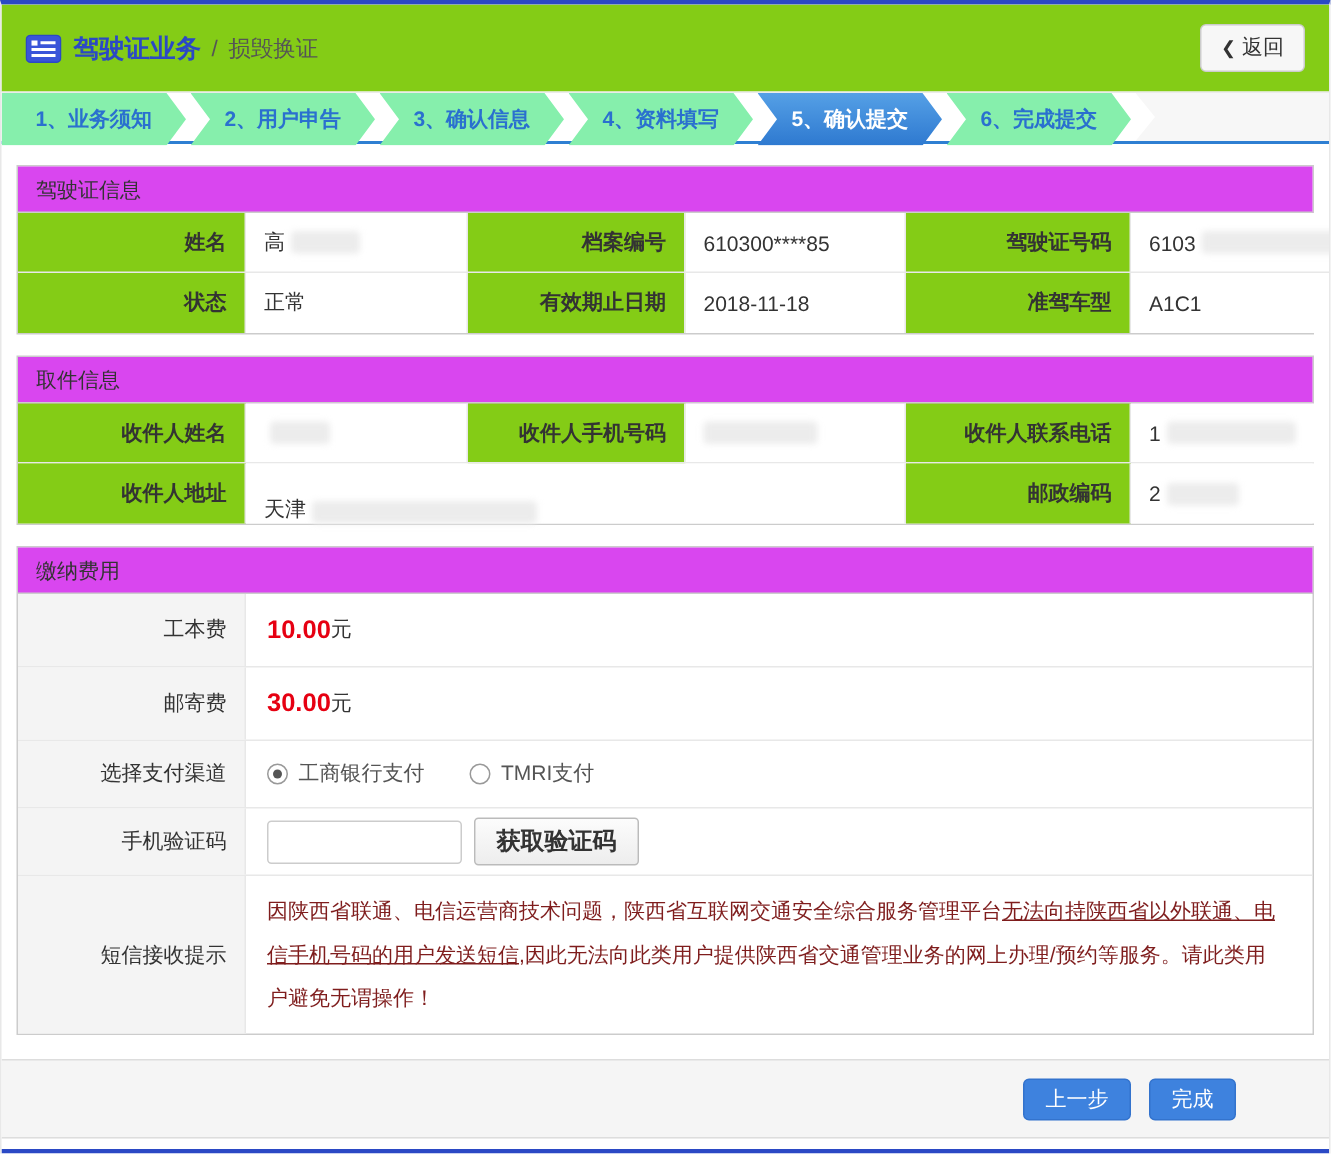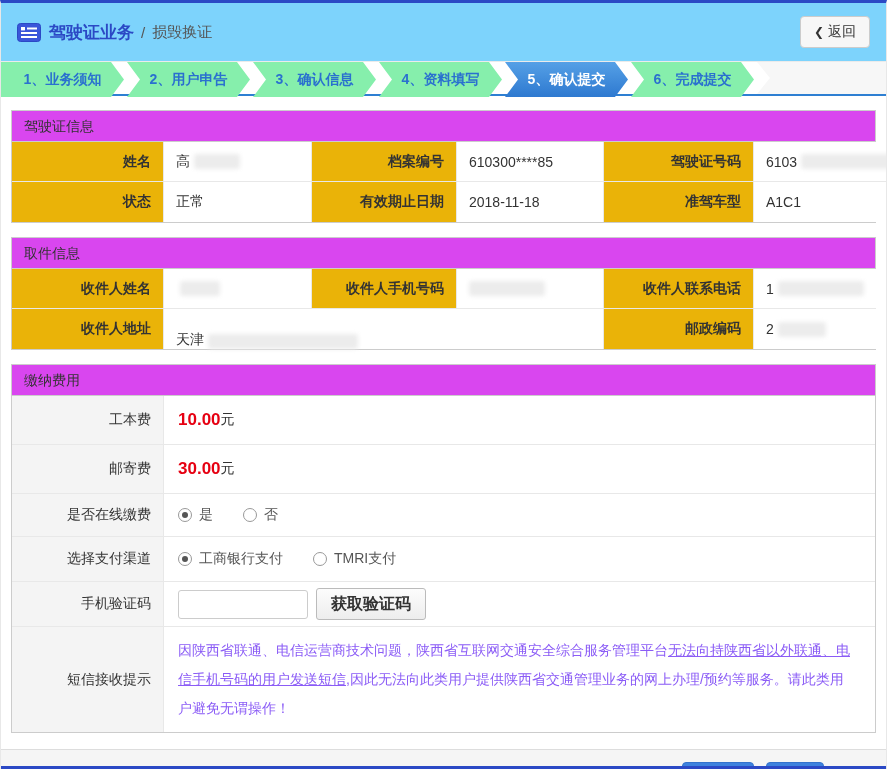--- a/index.html
+++ b/index.html
@@ -10,21 +10,21 @@
     position: relative;
     overflow: hidden;
     font-family: "Liberation Sans", "DejaVu Sans", sans-serif;
     font-size: 14px; color: #333;
     border-top: 3px solid #2b49c5;
     border-left: 1px solid #e8e8e8;
     border-right: 1px solid #e8e8e8;
   }
 
   
-  .header { height: 58px; display: flex; align-items: center; padding: 0 16px; background:#7dd3fc; }
+  .header { height: 58px; display: flex; align-items: center; padding: 0 16px; background:#84cc16; }
   .title-icon { width: 24px; height: 19px; display:inline-block; }
   .page-title { color: #2b49c5; font-size: 17px; font-weight: bold; margin-left: 8px; }
   .page-subtitle { color: #555; font-size: 15px; margin-left: 7px; }
   .back-btn {
     margin-left: auto; background: #f7f7f7; border: 1px solid #ccc; border-radius: 4px;
     padding: 6px 13px; font-size: 14px; color: #333; cursor: pointer;
     font-family: inherit; display:flex; align-items:center; gap:4px;
   }
   .back-chev { font-size: 12px; font-weight: bold; }
 
@@ -42,21 +42,21 @@
     flex: 1; background: #f7f7f7; margin-left: 3px;
     clip-path: polygon(0 0, 100% 0, 100% 100%, 0 100%, 13px 50%);
   }
 
   
   .section { margin: 14px 10px 0; border: 1px solid #ccc; }
   .section-title { height: 31px; line-height: 30px; padding-left: 12px; background: #d946ef; border-bottom: 1px solid #ccc; color: #333; font-size: 14px; }
 
   .grid6 { display: grid; grid-template-columns: 152px 148px 145px 147px 150px 1fr; }
   .cell { min-height: 40px; display: flex; align-items: center; padding: 0 12px; border-right: 1px solid #e8e8e8; border-bottom: 1px solid #e8e8e8; background:#fff; }
-  .cell.lbl { background: #eab308; justify-content: flex-end; font-weight: bold; text-align: right; }
+  .cell.lbl { background: #84cc16; justify-content: flex-end; font-weight: bold; text-align: right; }
   .cell.lastcol { border-right: none; }
   .cell.lastrow { border-bottom: none; }
   .cell.span3 { grid-column: span 3; align-items: flex-end; }
 
   .redact { display: inline-block; height: 15px; background: #ececec; border-radius: 3px; filter: blur(2px); margin-left: 4px; vertical-align: middle; }
 
   
   .fee-row { display: flex; border-bottom: 1px solid #e8e8e8; }
   .fee-row.last { border-bottom: none; }
   .fee-label { flex: 0 0 152px; background: #f4f4f4; display: flex; align-items: center; justify-content: flex-end; padding-right: 12px; font-weight: normal; border-right: 1px solid #e8e8e8; text-align:right; }
@@ -65,21 +65,21 @@
   .amount { color: #e60012; font-weight: bold; font-size: 17px; }
   .unit { font-size: 14px; color: #333; }
 
   .radio-opt { display: flex; align-items: center; margin-right: 30px; color: #555; cursor: pointer; }
   .rb { width: 14px; height: 14px; border: 1px solid #999; border-radius: 50%; margin-right: 7px; position: relative; background: #fff; flex:none; }
   .rb.on::after { content: ""; position: absolute; left: 3px; top: 3px; right: 3px; bottom: 3px; background: #555; border-radius: 50%; }
 
   .code-input { width: 130px; height: 29px; border: 1px solid #ccc; border-radius: 3px; padding: 0 8px; font-family: inherit; font-size: 14px; }
   .get-code-btn { margin-left: 8px; height: 32px; padding: 0 14px; background: linear-gradient(#fcfcfc, #ededed); border: 1px solid #bbb; border-radius: 3px; font-weight: bold; font-size: 16px; color: #333; cursor: pointer; font-family: inherit; }
 
-  .notice { color: #8b5cf6; line-height: 29px; font-size: 14px; padding: 9px 4px 9px 0; }
+  .notice { color: #7f1d1d; line-height: 29px; font-size: 14px; padding: 9px 4px 9px 0; }
   .notice .u { text-decoration: underline; }
 
   
   .footer { margin-top: 16px; background: #f5f5f5; border-top: 1px solid #ddd; border-bottom: 1px solid #ddd; height: 53px; display: flex; align-items: center; justify-content: flex-end; padding-right: 62px; gap: 12px; }
   .btn-blue { background: #3e82de; color: #fff; border: 1px solid #3373cd; border-radius: 4px; height: 28px; padding: 0 14px; font-size: 14px; cursor: pointer; font-family: inherit; }
 
   .bottom-line { position: absolute; left: 0; right: 0; bottom: 0; height: 3px; background: #2b49c5; }
 </style>
 </head>
 <body>
@@ -190,33 +190,20 @@
   </div>
 
   <div class="fee-row">
     <div class="fee-label h48">邮寄费</div>
     <div class="fee-content h48">
       <span class="amount">30.00</span>
         <span class="unit">元</span>
     </div>
   </div>
 
-  <div class="fee-row">
-    <div class="fee-label h42">是否在线缴费</div>
-    <div class="fee-content h42">
-      <span class="radio-opt">
-        <span class="rb on"></span>
-        <span>是</span>
-      </span>
-      <span class="radio-opt">
-        <span class="rb"></span>
-        <span>否</span>
-      </span>
-    </div>
-  </div>
 
   <div class="fee-row">
     <div class="fee-label h44">选择支付渠道</div>
     <div class="fee-content h44">
       <span class="radio-opt">
         <span class="rb on"></span>
         <span>工商银行支付</span>
       </span>
       <span class="radio-opt">
         <span class="rb"></span>

